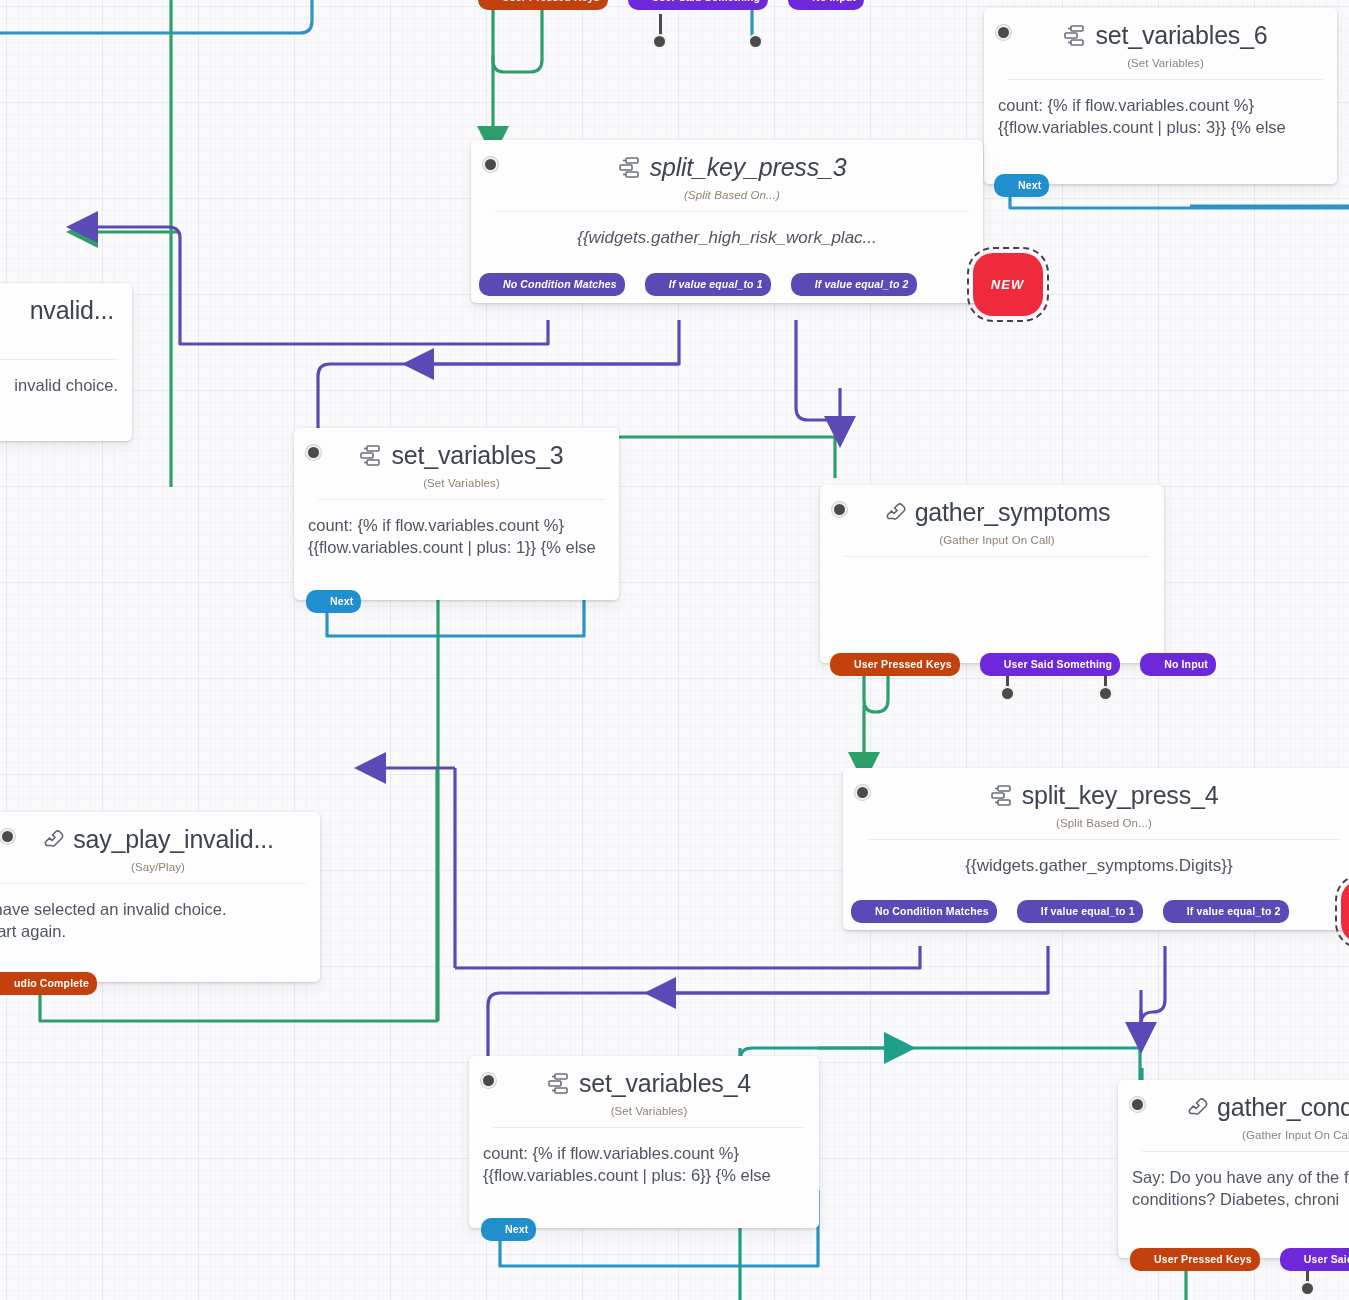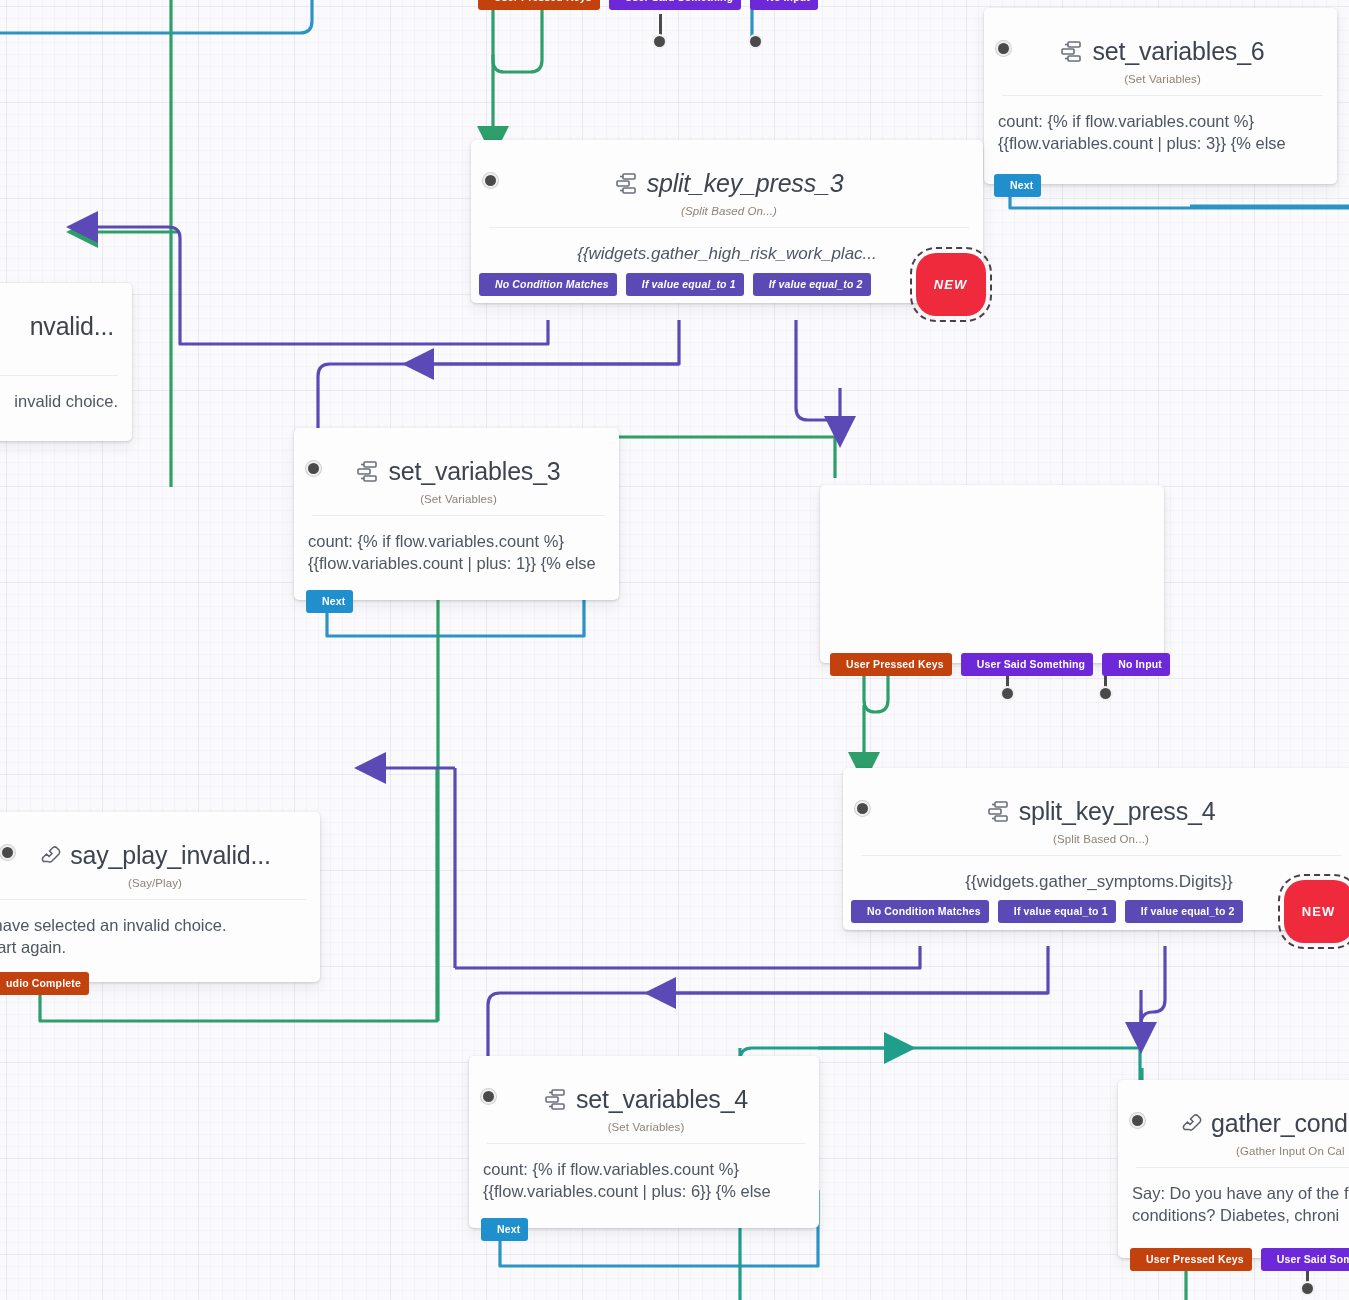--- a/index.html
+++ b/index.html
@@ -28,21 +28,21 @@
   #edges { position:absolute; left:0; top:0; width:1349px; height:1300px; }
 
   
   .node {
     position:absolute;
     background:#fdfdfd;
     border-radius:5px;
     box-shadow:0 1px 3px rgba(40,40,60,.20), 0 6px 14px rgba(40,40,60,.07);
     z-index:20;
   }
-  .node .hdr { position:relative; padding:13px 14px 4px 18px;margin-top:16px; }
+  .node .hdr { position:relative; padding:13px 14px 4px 24px; }
   .dot {
     position:absolute; left:12px; top:17px;
     width:15px; height:15px; border-radius:50%;
     background:#4a4a4a; border:2.5px solid #efefef;
     box-shadow:0 0 0 1px rgba(0,0,0,.18);
   }
   .title {
     text-align:center;
     font-size:25px;
     color:#3d4450;
@@ -70,31 +70,31 @@
     color:#4f5662;
     white-space:pre-line;
   }
   .body.center { text-align:center; font-size:17px; padding-bottom:16px; }
 
   
   .badges {
     position:absolute;
     left:8px; bottom:-13px;
     display:flex;
-    gap:9px;
+    gap:20px;
     align-items:center;
     z-index:26;
     justify-content:space-between;
   }
   .badge {
     font-size:10.5px;
     font-weight:bold;
     color:#fff;
-    padding:6px 8px 7px 16px;
-    border-radius:3px;
+    padding:6px 8px 7px 24px;
+    border-radius:10px;
     white-space:nowrap;
     letter-spacing:.15px;
     line-height:1;
   }
   .b-green { background:#c2410c; }
   .b-dark  { background:#6d28d9; }
   .b-purple{ background:#5b4ab5; }
   .b-blue  {
     background:#1f8fce;
     position:absolute;
@@ -296,20 +296,33 @@
       </div>
       <div class="subtitle">(Set Variables)</div>
       <div class="divider"></div>
     </div>
     <div class="body">count: {% if flow.variables.count %}
 {{flow.variables.count | plus: 1}} {% else</div>
     <span class="badge b-blue" style="left:12px;bottom:-13px;">Next</span>
   </div>
 
   <div class="node" style="left:820px;top:485px;width:344px;height:178px;">
+    <div class="hdr">
+      <span class="dot"></span>
+      <div class="title">
+        <span class="tico">
+          <svg width="24" height="22" viewBox="0 0 24 22">
+            <path d="M4.5,17.5 C4.5,17.5 2.5,15.5 4,13.5 L7.5,10 L10,12.5 L13,9.5 L10.5,7 L14,3.5
+                     C16,2 18,4 18,4 L20,6 C20,6 21.5,8 20,10 L13,17 C11,19 9,17.5 9,17.5 z" fill="none" stroke="#5c616c" stroke-width="1.5"></path>
+          </svg>
+        </span><span>gather_symptoms</span>
+      </div>
+      <div class="subtitle">(Gather Input On Call)</div>
+      <div class="divider"></div>
+    </div>
     <div class="badges" style="bottom:-13px;left:10px;">
       <span class="badge b-green">User Pressed Keys</span>
       <span class="badge b-dark">User Said Something</span>
       <span class="badge b-dark">No Input</span>
     </div>
   </div>
   <div class="stub" style="left:1006px;top:663px;height:26px;"></div>
   <div class="stubdot" style="left:1000px;top:686px;"></div>
   <div class="stub" style="left:1104px;top:663px;height:26px;"></div>
   <div class="stubdot" style="left:1098px;top:686px;"></div>

